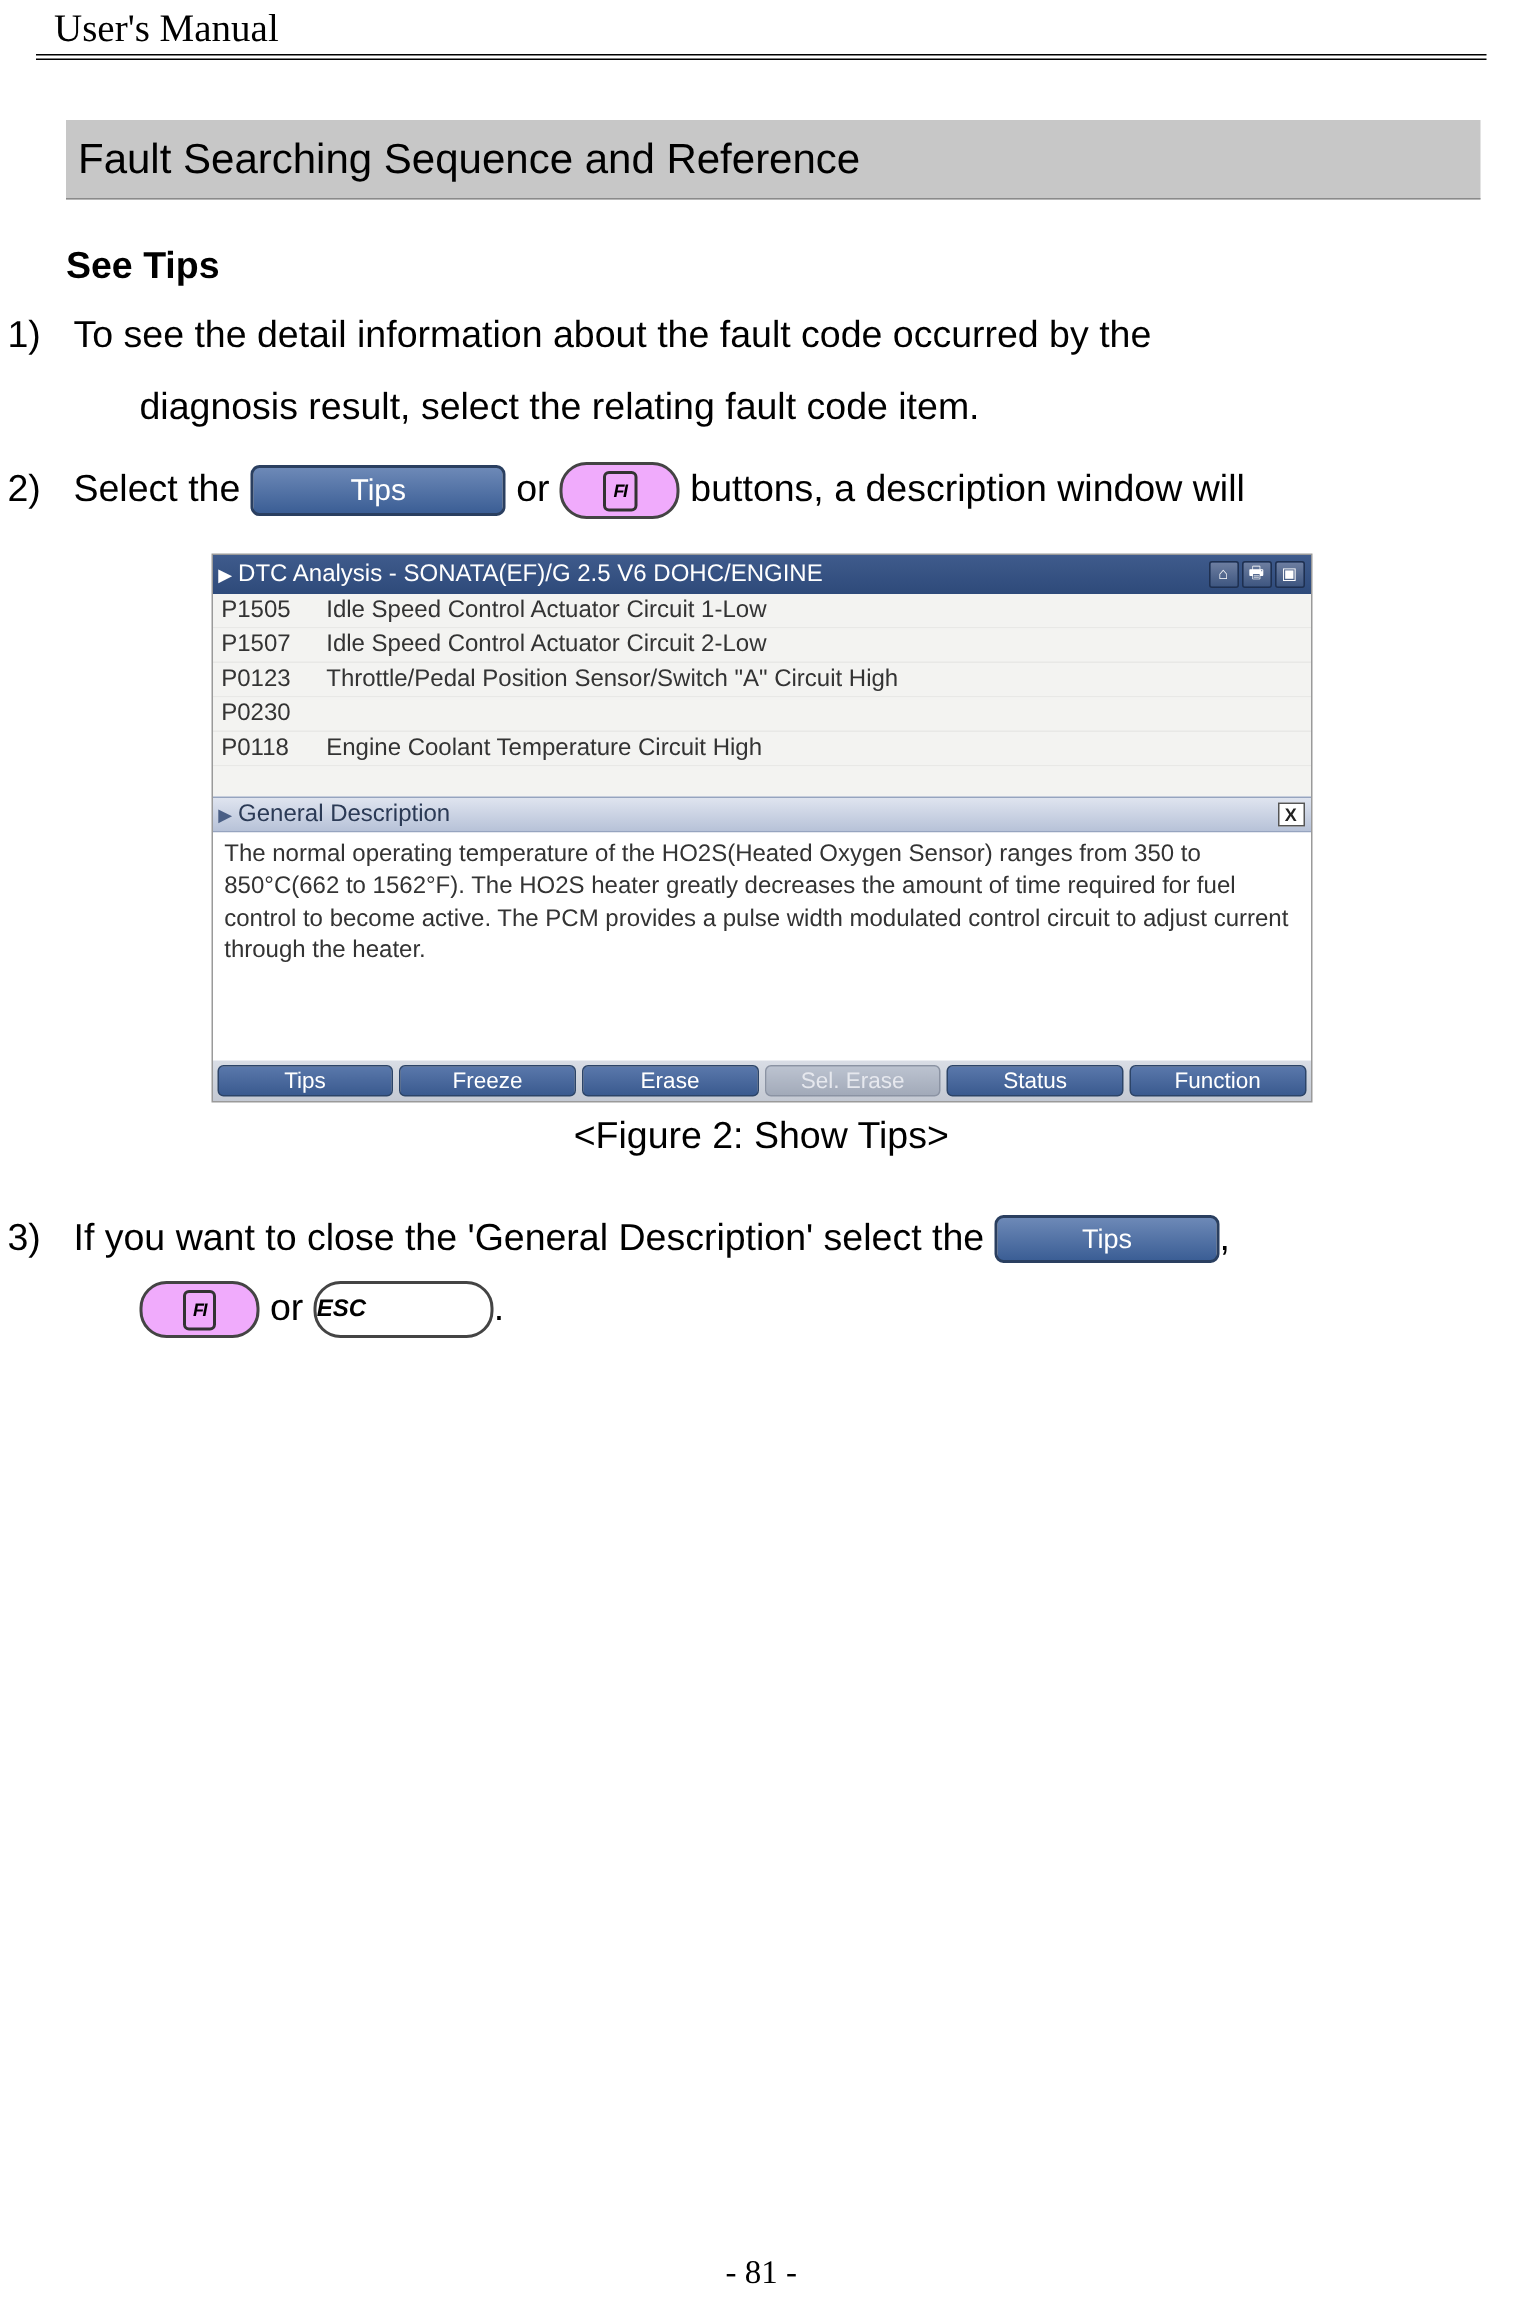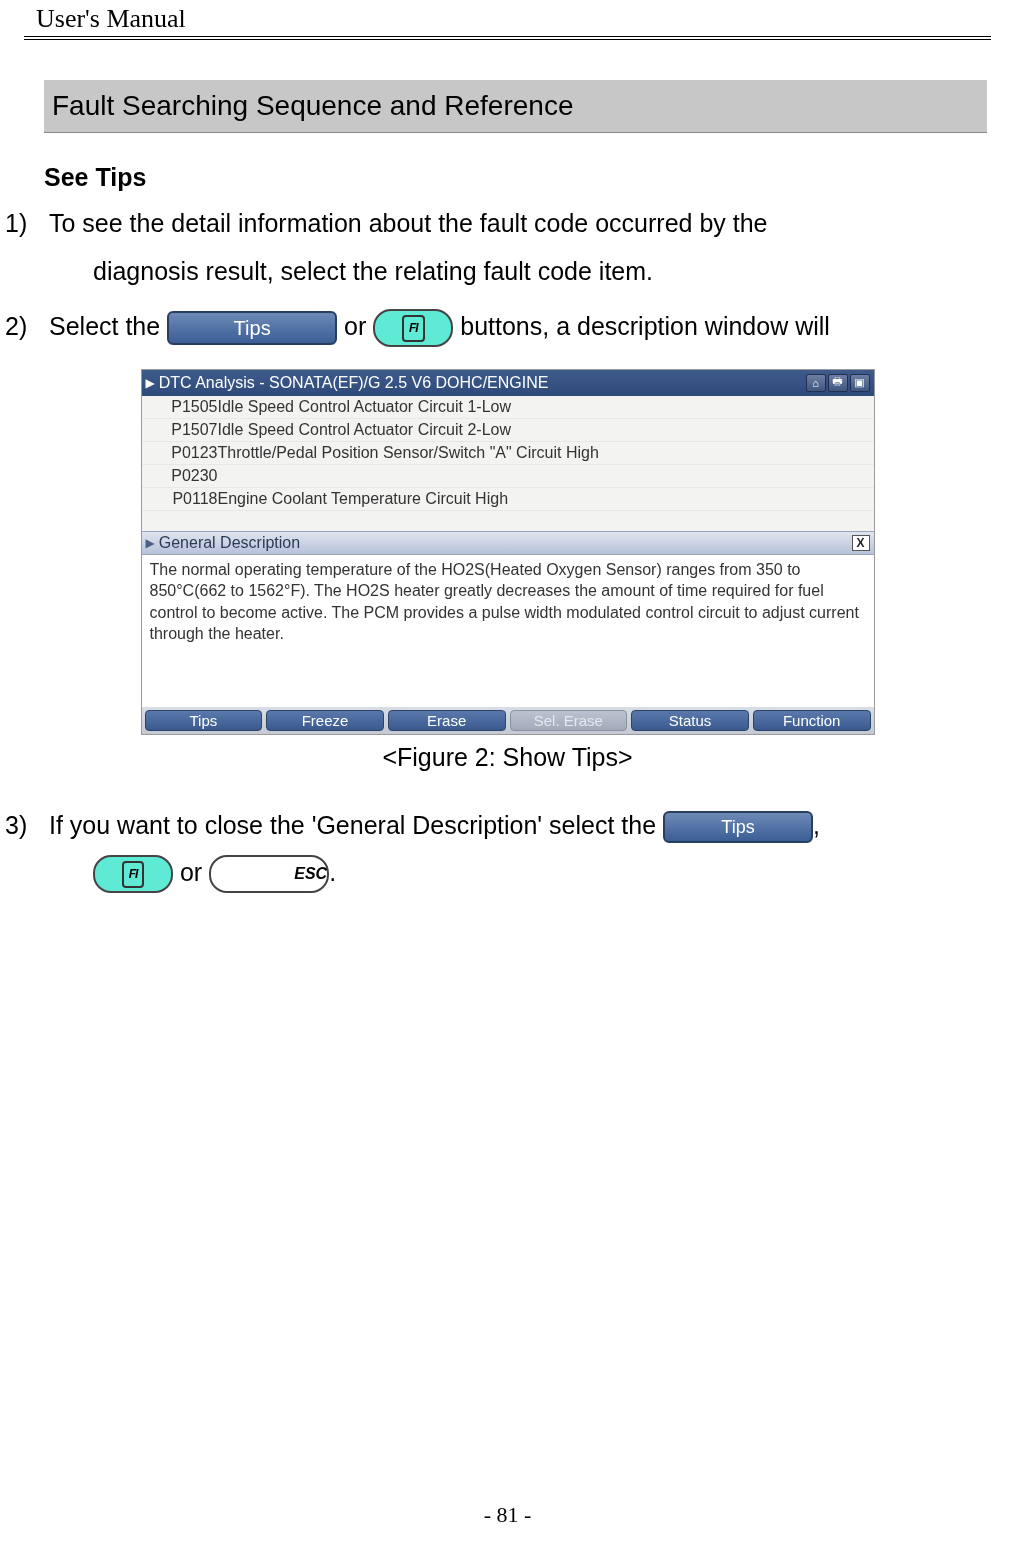--- a/index.html
+++ b/index.html
@@ -62,38 +62,38 @@
   }
   .tips-btn.small { width: 150px; height: 32px; font-size: 18px; }
   .f1-btn {
     display: inline-flex;
     align-items: center;
     justify-content: center;
     width: 80px;
     height: 38px;
     border: 2px solid #444;
     border-radius: 18px;
-    background: #5eead4;
+    background: #f0abfc;
     vertical-align: middle;
     text-indent: 0;
   }
   .f1-btn .inner {
     font-family: Arial, sans-serif;
     font-size: 12px;
     font-weight: bold;
     font-style: italic;
     border: 2px solid #333;
     border-radius: 4px;
     padding: 0 5px;
     letter-spacing: -1px;
   }
   .esc-btn {
     display: inline-flex;
     align-items: center;
-    justify-content: flex-end;
+    justify-content: flex-start;
     width: 120px;
     height: 38px;
     border: 2px solid #444;
     border-radius: 18px;
     background: #fff;
     vertical-align: middle;
     text-indent: 0;
   }
   .esc-btn .inner {
     font-family: Arial, sans-serif;
@@ -130,21 +130,21 @@
     color:#fff; font-size:11px;
   }
   .dtc-row {
     display: flex;
     background: #f3f3f1;
     border-bottom: 1px solid #e8e8e6;
     font-size: 16px;
     color: #333;
     padding: 2px 6px;
   }
-  .dtc-row .code { width: 70px; text-align: right; }
+  .dtc-row .code { width: 70px; }
   .dtc-row .desc { flex:1; }
   .dtc-empty { height: 20px; background:#f3f3f1; }
   .fig-subbar {
     display: flex;
     align-items: center;
     background: linear-gradient(#dfe4ef, #b7c2d8);
     color: #2b3a55;
     font-size: 16px;
     height: 24px;
     padding: 0 4px;

